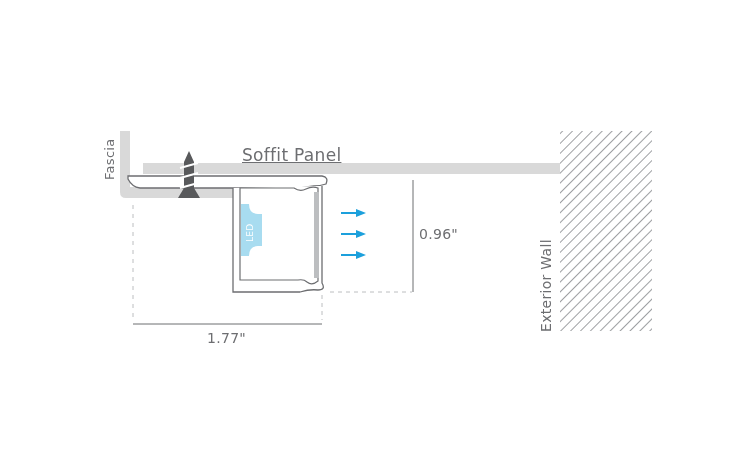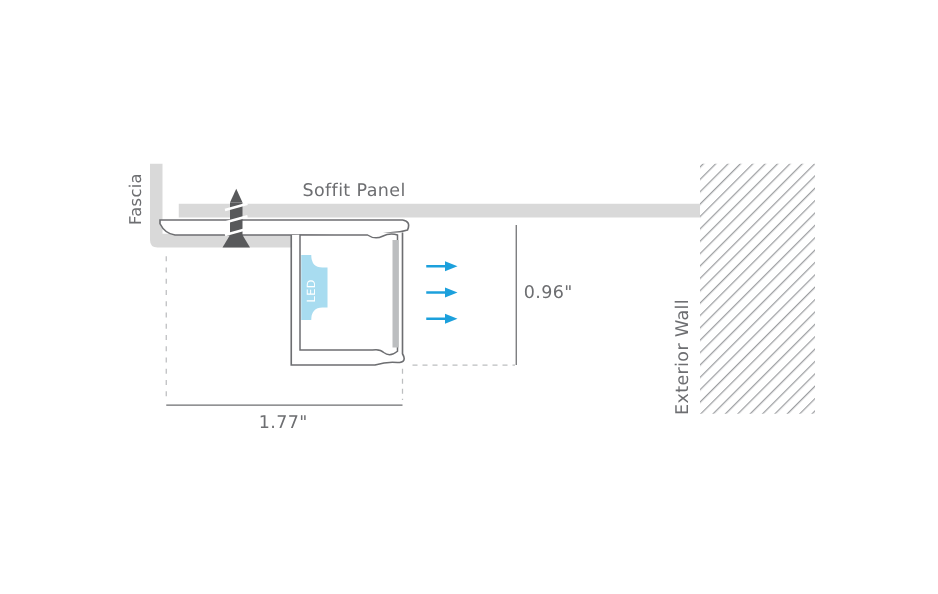--- a/index.html
+++ b/index.html
@@ -54,17 +54,17 @@
   </g>
 
   <line x1="413" y1="180" x2="413" y2="292" stroke="#6d6e71" stroke-width="1"></line>
   <line x1="330" y1="292" x2="412" y2="292" stroke="#bcbec0" stroke-width="1" stroke-dasharray="4,4"></line>
   <line x1="133" y1="205" x2="133" y2="320" stroke="#bcbec0" stroke-width="1" stroke-dasharray="4,5"></line>
   <line x1="322" y1="295" x2="322" y2="320" stroke="#bcbec0" stroke-width="1" stroke-dasharray="4,4"></line>
   <line x1="133" y1="324" x2="322" y2="324" stroke="#6d6e71" stroke-width="1"></line>
 </svg>
 
 <div class="lbl vert" style="left:102px; top:180px;">Fascia</div>
-<div class="lbl" style="left:242px; top:145px; font-size:14px;">Soffit Panel</div>
+<div class="lbl" style="left:242px; top:145px; font-size:17px;text-decoration:underline;">Soffit Panel</div>
 <div class="lbl vert" style="left:538px; top:332px; font-size:14px;">Exterior Wall</div>
 <div class="lbl vert" style="left:245px; top:242px; color:#ffffff; font-size:9px;">LED</div>
 <div class="lbl" style="left:207px; top:330px; font-size:14px;">1.77"</div>
 <div class="lbl" style="left:419px; top:226px; font-size:14px;">0.96"</div>
 
 </body></html>

